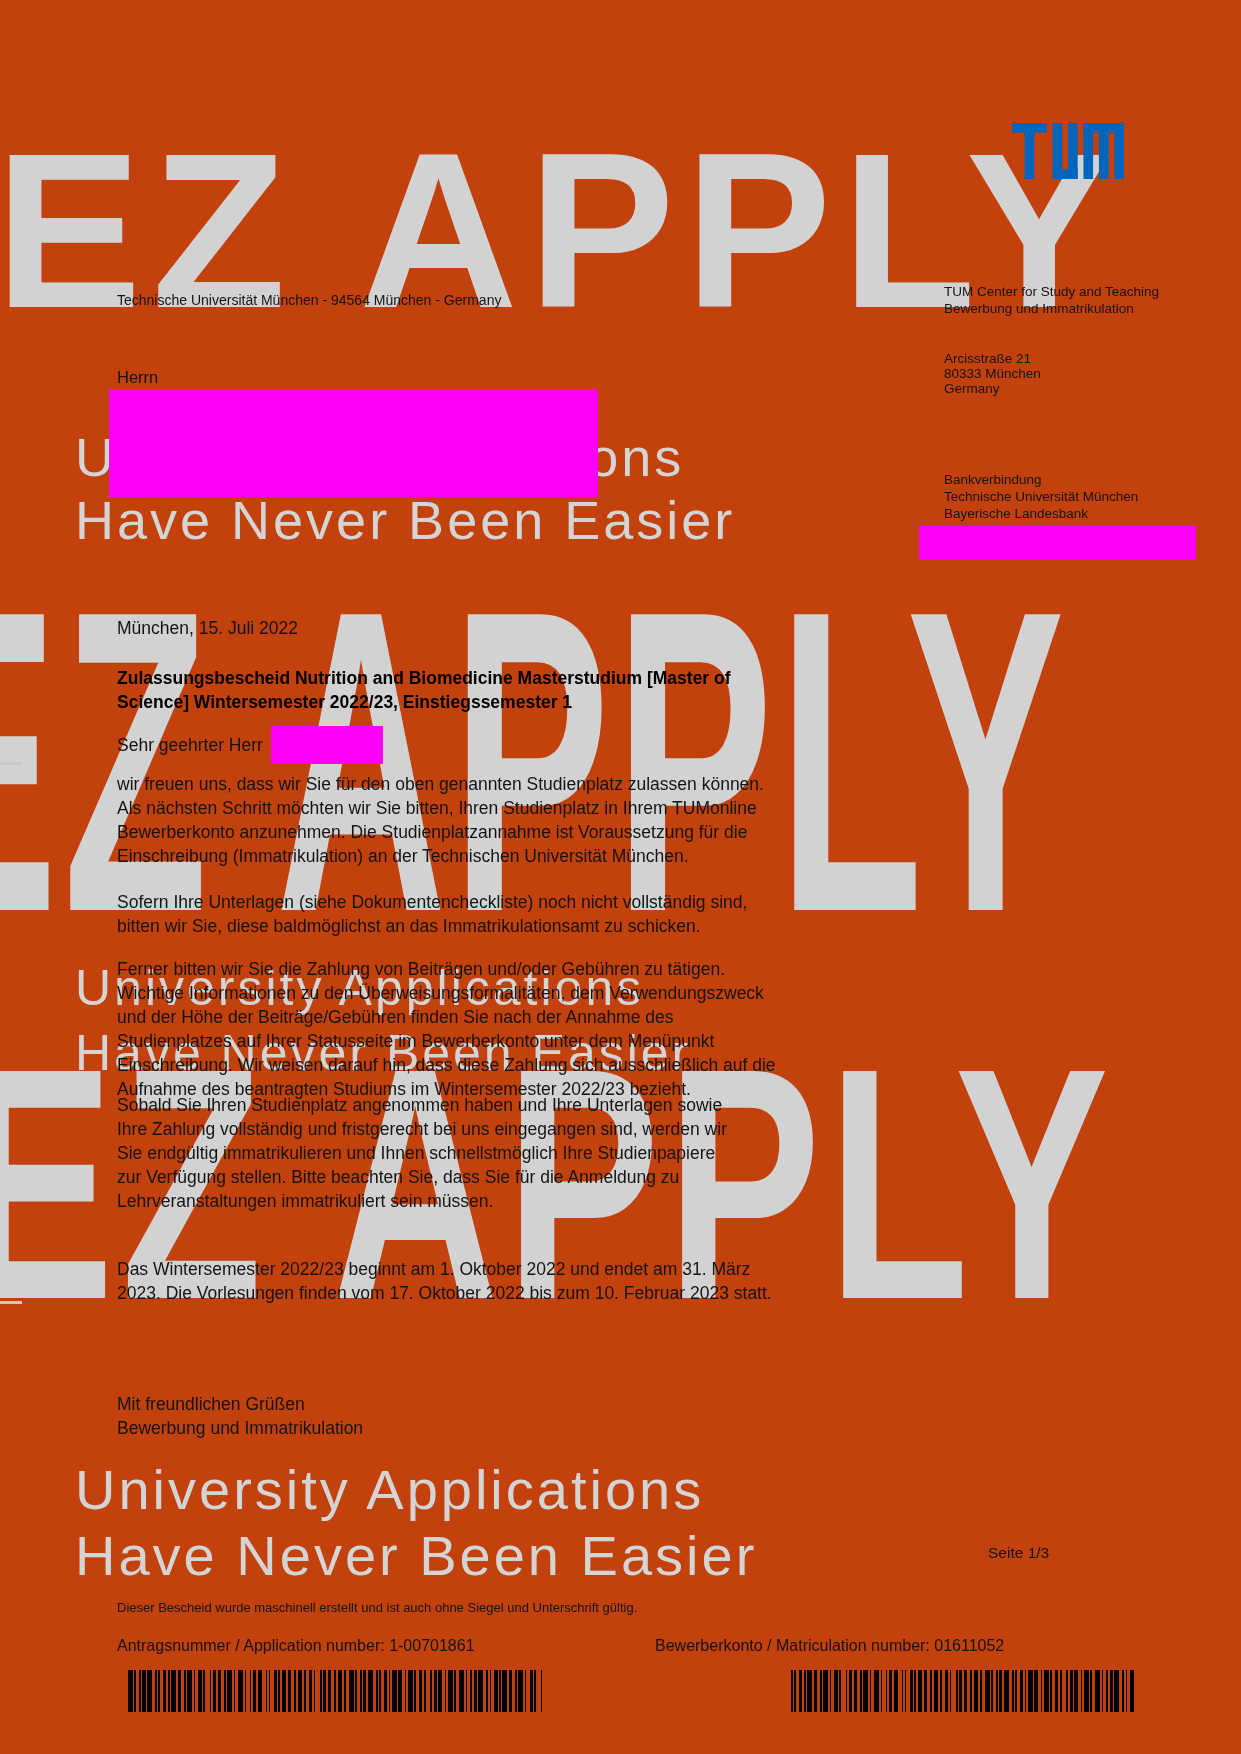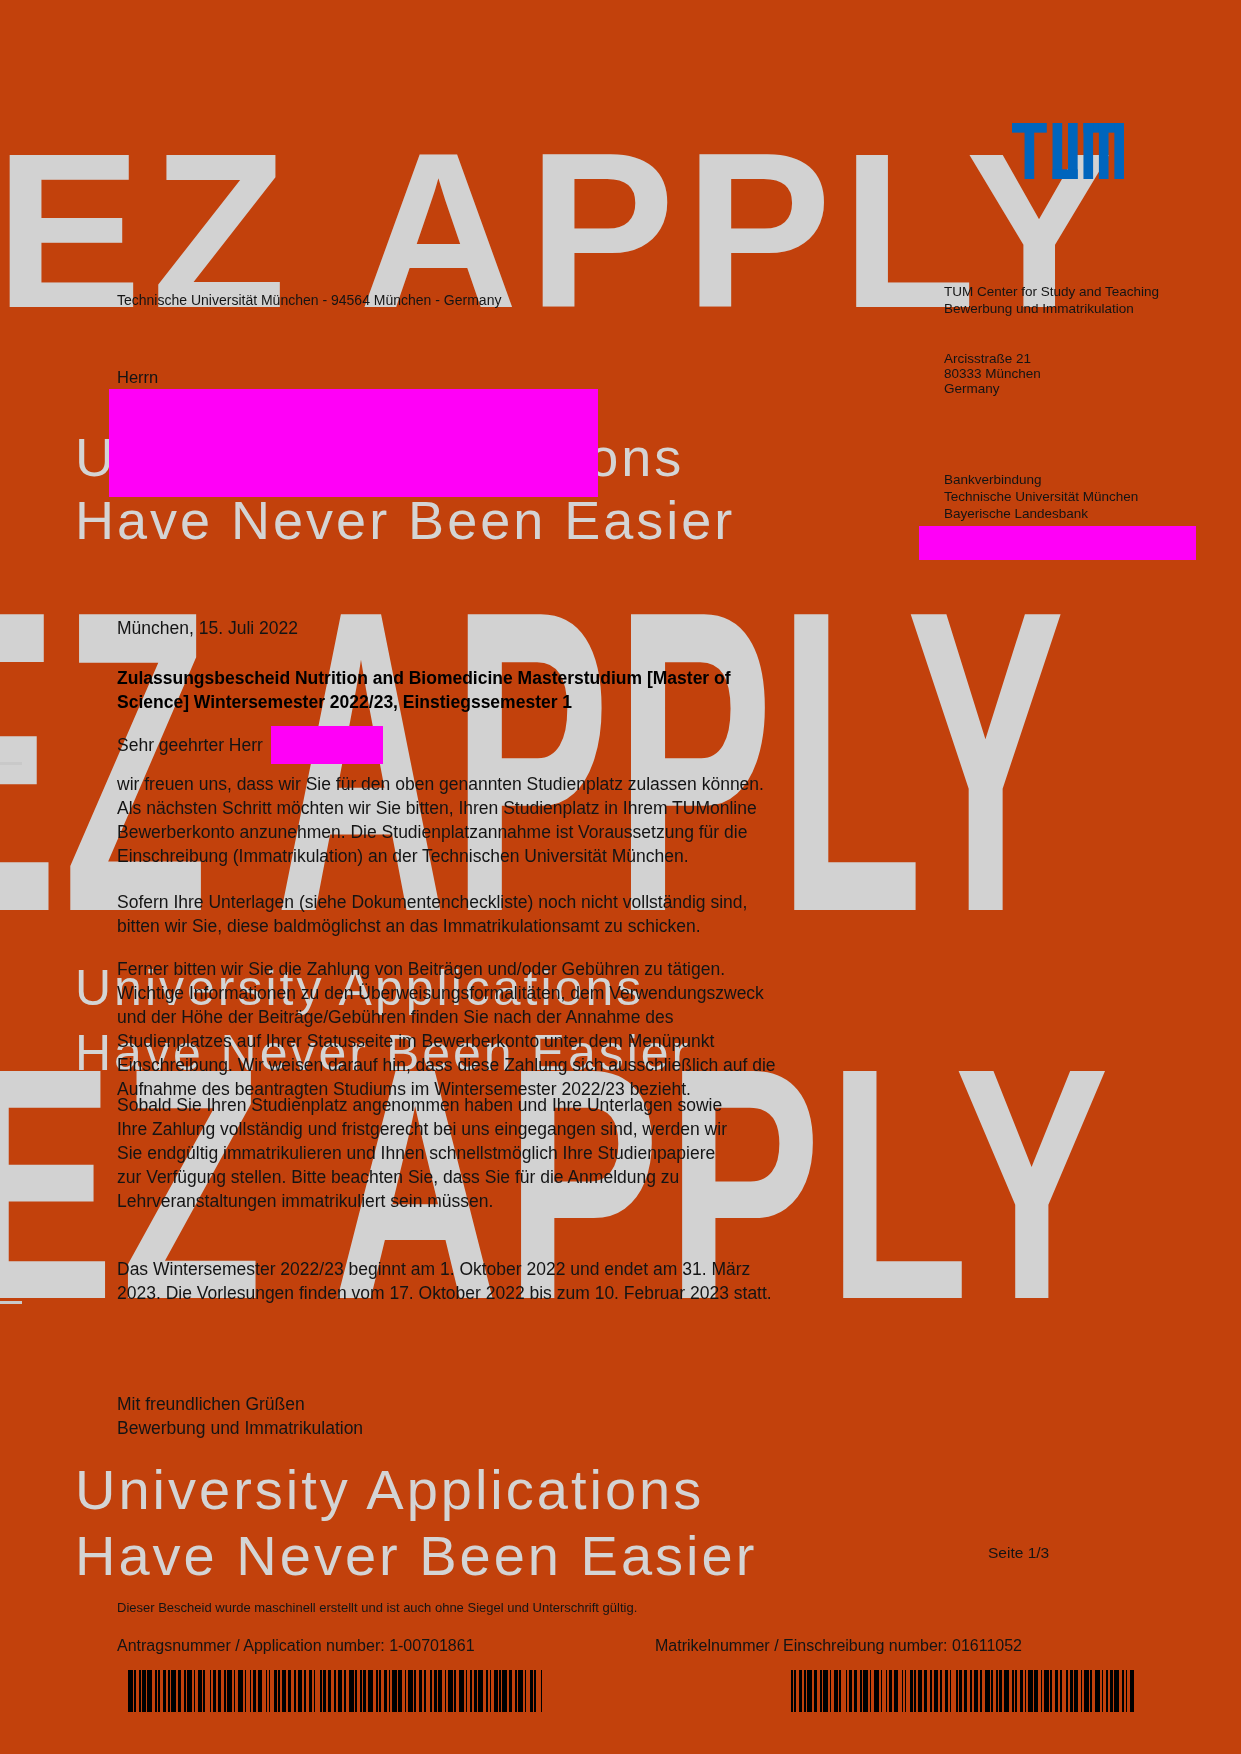--- a/index.html
+++ b/index.html
@@ -137,21 +137,21 @@
   <div class="abs para closing pre">Mit freundlichen Grüßen
 Bewerbung und Immatrikulation</div>
 
   <div class="abs page-num">Seite 1/3</div>
   <div class="abs notice">Dieser Bescheid wurde maschinell erstellt und ist auch ohne Siegel und Unterschrift gültig.</div>
   <div class="abs num-label num-left">
     <span>Antragsnummer / Application number:</span>
     <span>1-00701861</span>
   </div>
   <div class="abs num-label num-right">
-    <span>Matrikelnummer / Einschreibung number:</span>
+    <span>Bewerberkonto / Matriculation number:</span>
     <span>01611052</span>
   </div>
   <div class="barcode barcode-left">
       <i style="left:0.0px;width:4.8px"></i>
       <i style="left:6.4px;width:1.6px"></i>
       <i style="left:11.2px;width:1.6px"></i>
       <i style="left:14.4px;width:3.2px"></i>
       <i style="left:19.2px;width:4.8px"></i>
       <i style="left:27.2px;width:1.6px"></i>
       <i style="left:30.4px;width:1.6px"></i>

